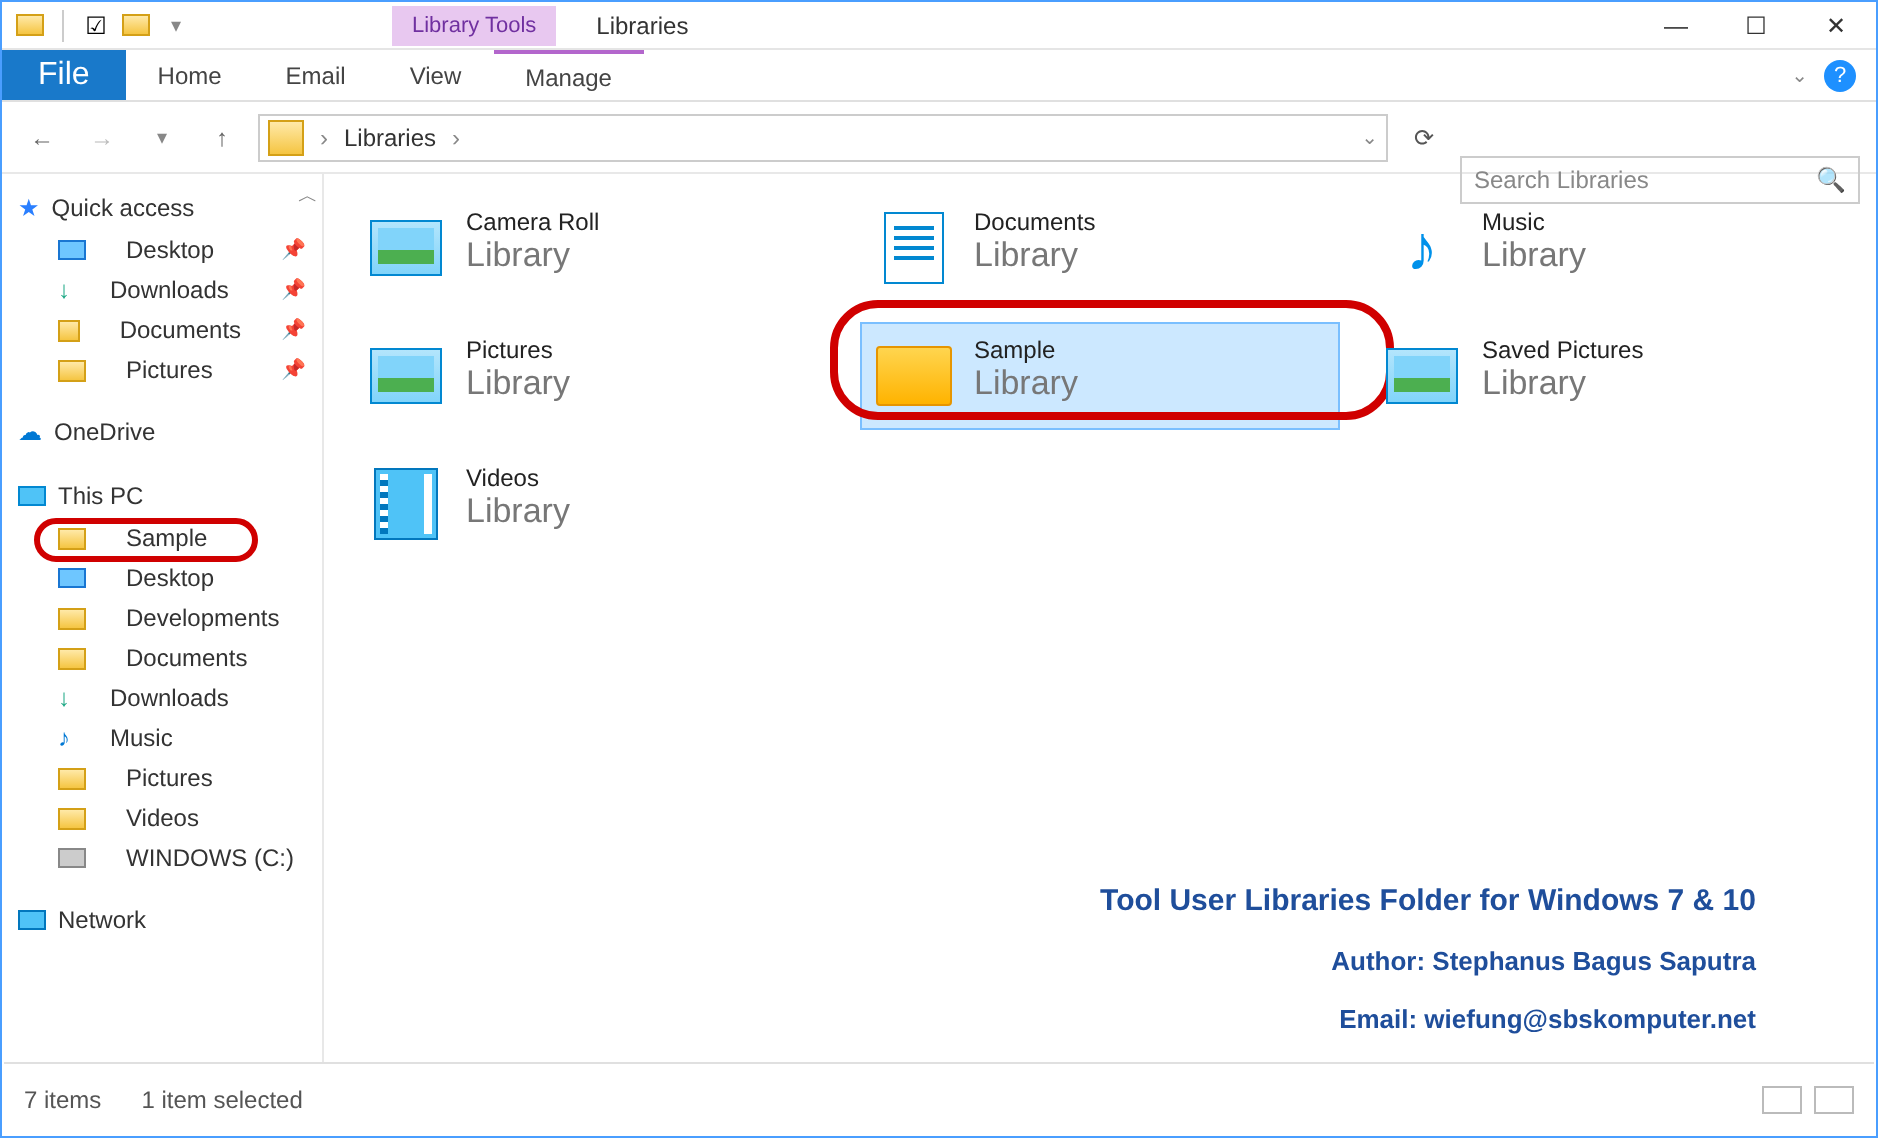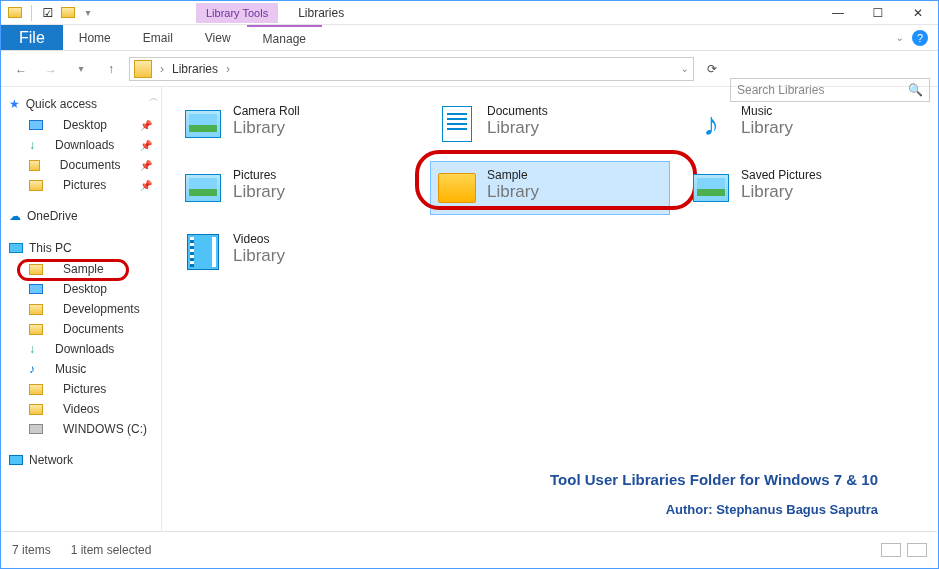--- a/index.html
+++ b/index.html
@@ -293,20 +293,21 @@
         <div class="lib-text">
             <div class="name">Videos</div>
             <div class="sub">Library</div>
           </div>
       </div>
     </div>
 
     <div class="overlay-text">
       <div class="ot-title">Tool User Libraries Folder for Windows 7 &amp; 10</div>
       <div class="ot-line">Author: Stephanus Bagus Saputra</div>
+      <div class="ot-line">Email: wiefung@sbskomputer.net</div>
     </div>
   </div>
 </div>
 
 <div class="status">
   <span>7 items</span>
   <span>1 item selected</span>
   <div class="status-right">
     <div class="view-btn"></div>
     <div class="view-btn"></div>

